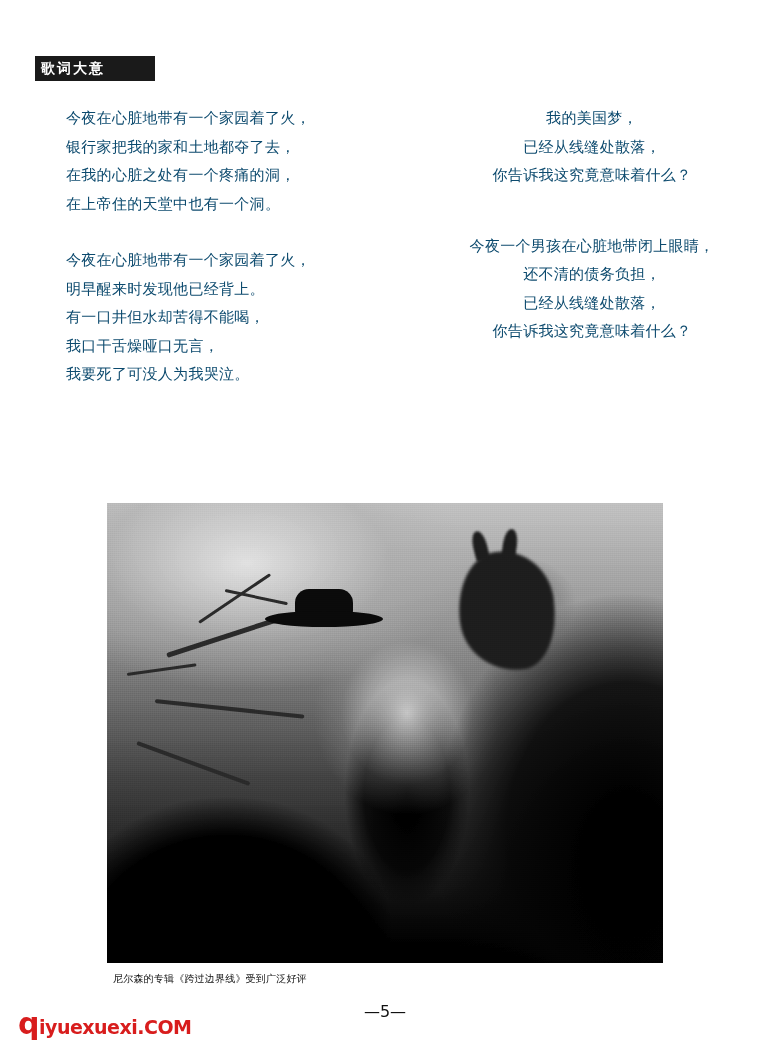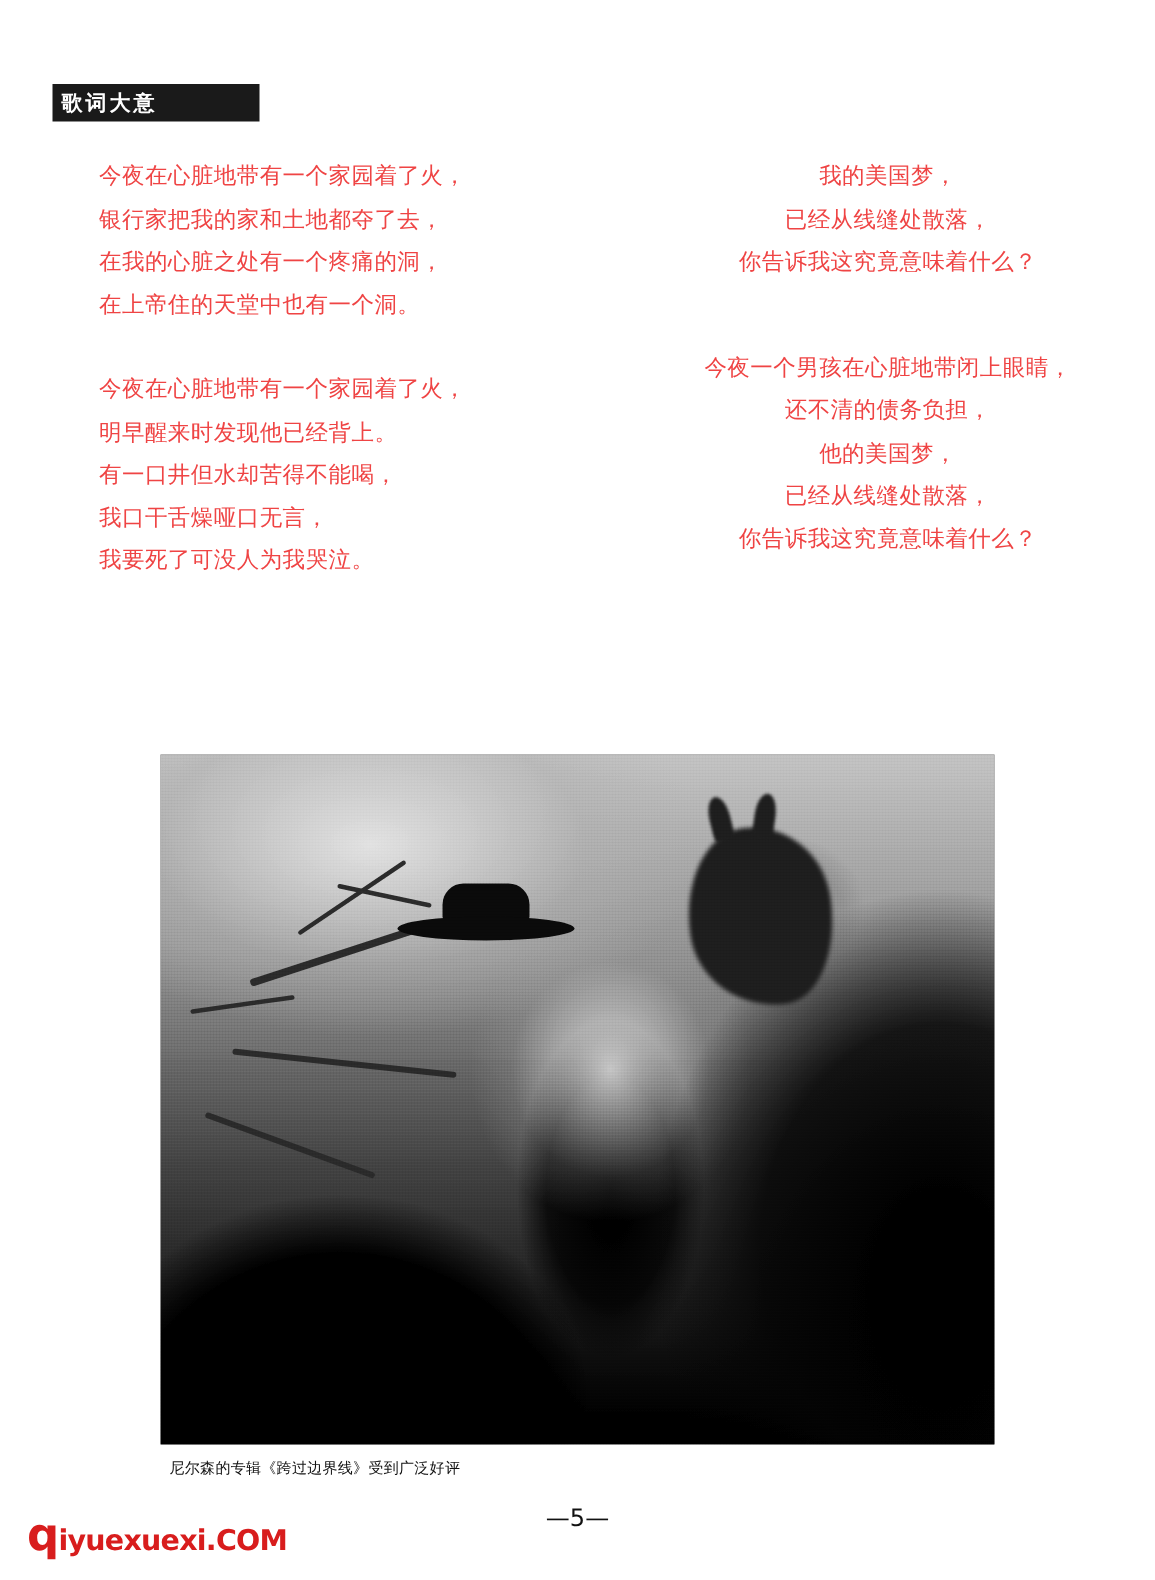--- a/index.html
+++ b/index.html
@@ -14,21 +14,21 @@
     font-family: "DejaVu Sans", "Liberation Sans", sans-serif;
     color: #000000;
     overflow: hidden;
   }
 
   
   .section-header {
     position: absolute;
     left: 35px;
     top: 56px;
-    width: 138px;
+    width: 120px;
     height: 25px;
     background: #1a1a1a;
     color: #ffffff;
     font-size: 14px;
     font-weight: bold;
     letter-spacing: 2px;
     display: flex;
     align-items: center;
     padding-left: 6px;
     box-sizing: border-box;
@@ -38,23 +38,22 @@
   .lyrics {
     position: absolute;
     left: 0;
     top: 104px;
     width: 770px;
   }
   .col {
     position: absolute;
     font-size: 15px;
     line-height: 28.5px;
-    color: #ef4444;
+    color: #0c4a6e;
     letter-spacing: 0.3px;
-    font-family: Liberation Serif, serif;
   }
   .col-left {
     left: 66px;
     top: 0;
     width: 350px;
   }
   .col-right {
     left: 437px;
     top: 0;
     width: 310px;
@@ -221,21 +220,20 @@
 
   <div class="col col-right">
     <div class="stanza gap-big">
       <div>我的美国梦，</div>
       <div>已经从线缝处散落，</div>
       <div>你告诉我这究竟意味着什么？</div>
     </div>
     <div class="stanza">
       <div>今夜一个男孩在心脏地带闭上眼睛，</div>
       <div>还不清的债务负担，</div>
-      <div>他的美国梦，</div>
       <div>已经从线缝处散落，</div>
       <div>你告诉我这究竟意味着什么？</div>
     </div>
   </div>
 
 </div>
 
 <div class="photo-wrap">
   <div class="photo"></div>
 

